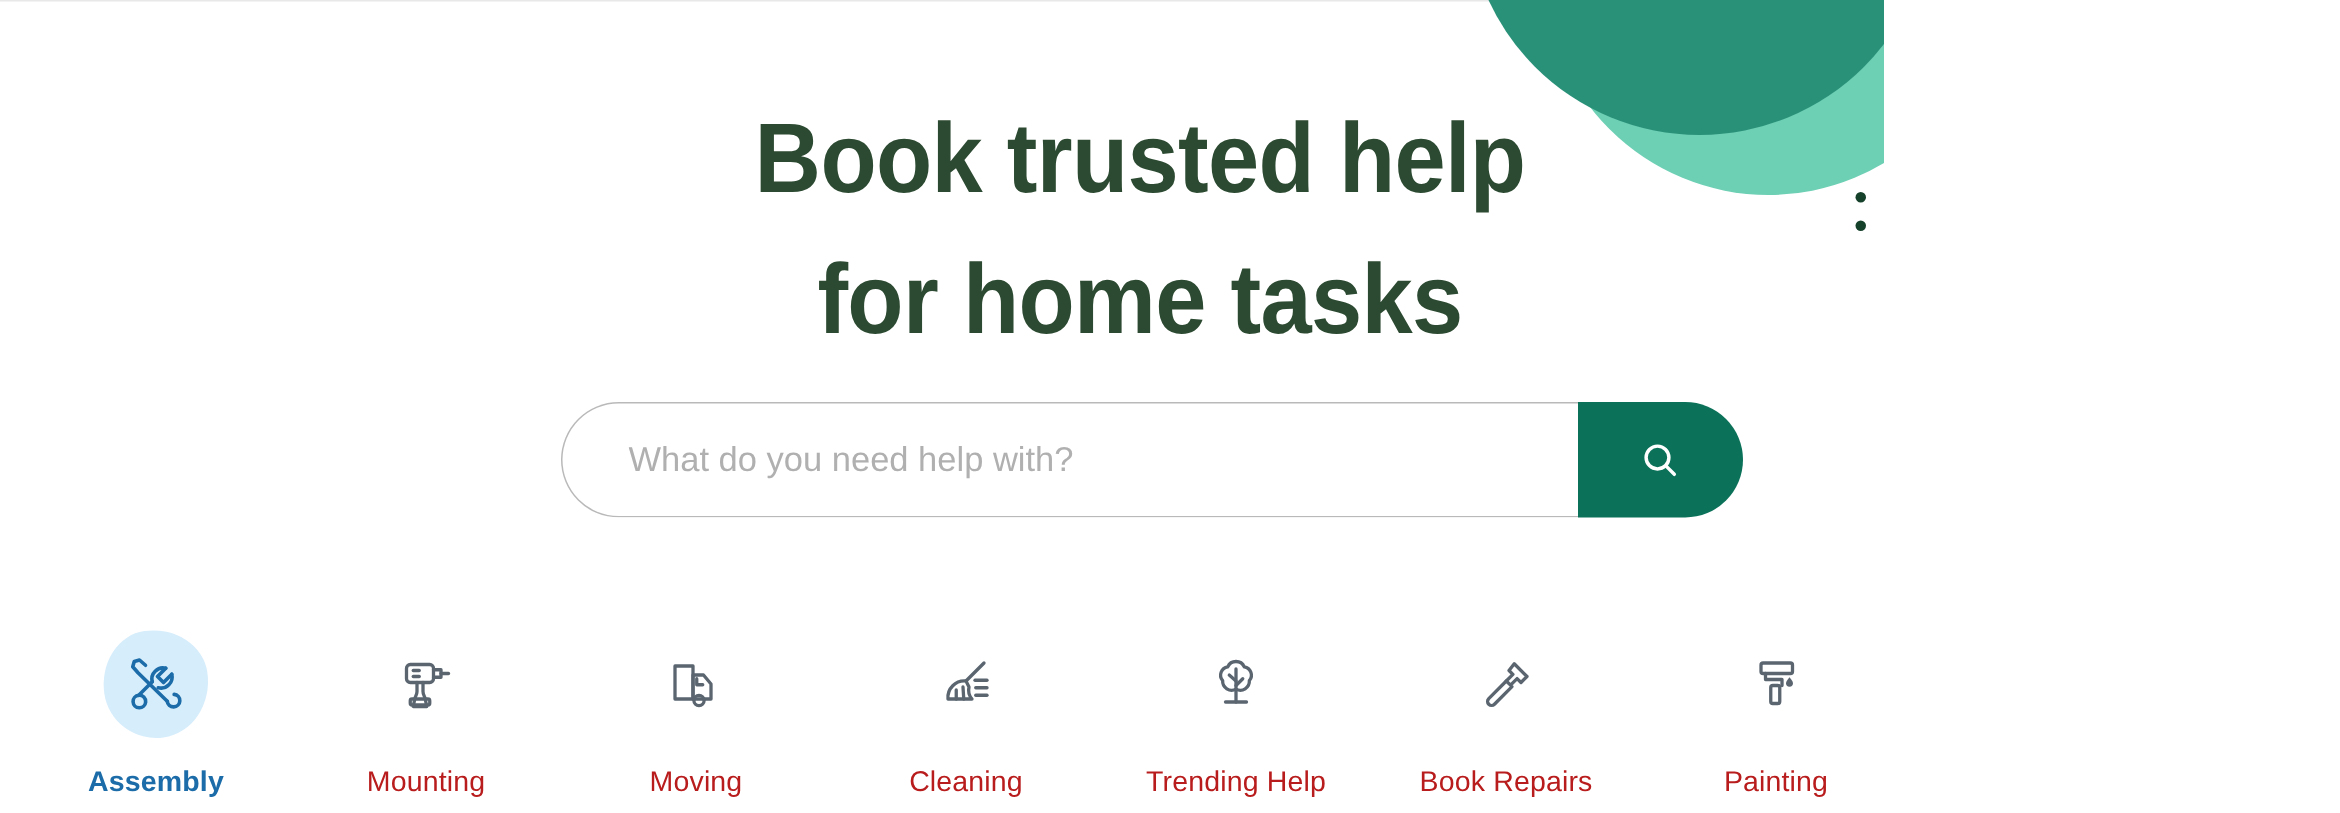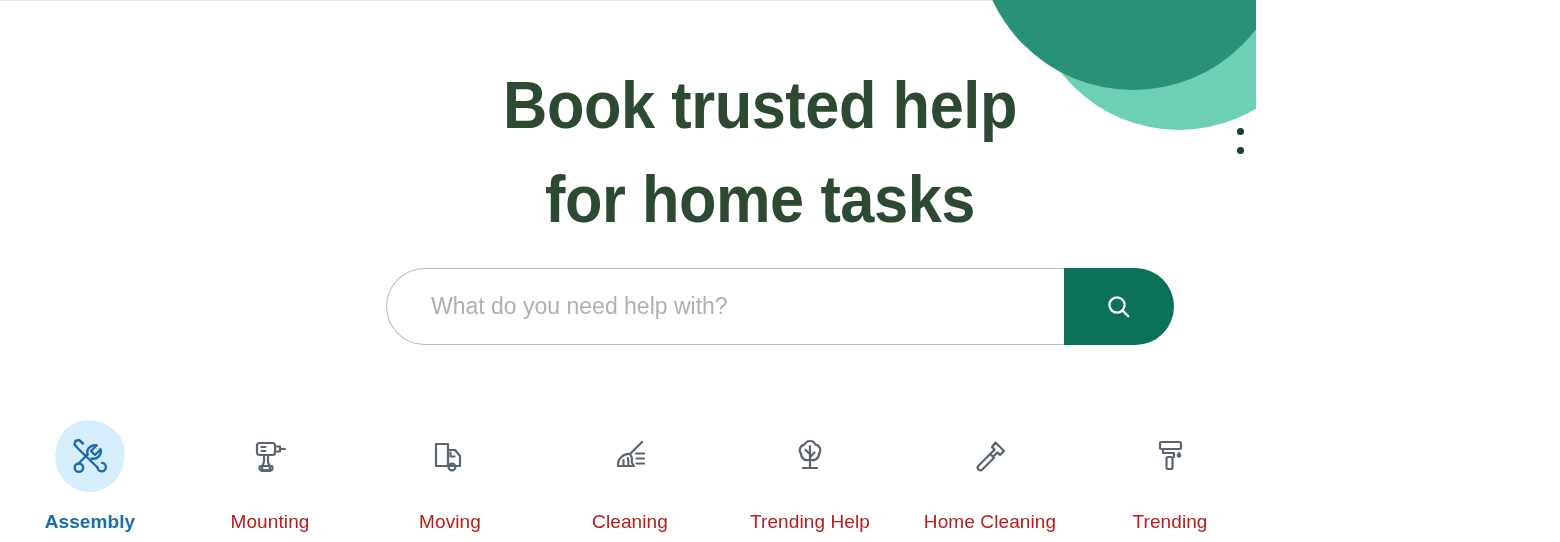--- a/index.html
+++ b/index.html
@@ -100,21 +100,21 @@
   }
   .headline-line {
     display: block;
     white-space: nowrap;
   }
 
   
   .search-wrap {
     position: absolute;
     top: 268px;
-    left: 386px;
+    left: 374px;
     width: 788px;
     height: 77px;
   }
   .search-form {
     position: relative;
     width: 788px;
     height: 77px;
     display: flex;
     align-items: stretch;
   }
@@ -151,21 +151,21 @@
     align-items: center;
     justify-content: center;
     padding: 0;
   }
   .search-button svg { display: block; }
 
   
   .categories {
     position: absolute;
     top: 418px;
-    left: 0;
+    left: 14px;
     width: 1520px;
     display: flex;
     align-items: center;
     justify-content: flex-start;
   }
   .category {
     width: 180px;
     display: flex;
     flex-direction: column;
     align-items: center;
@@ -318,31 +318,31 @@
       <span class="cat-label">Trending Help</span>
     </a>
 
     <a class="category">
       <span class="cat-icon-box">
         <svg class="cat-icon-svg" width="48" height="48" viewBox="0 0 48 48" fill="none" stroke="#5A6570" stroke-width="2.2" stroke-linecap="round" stroke-linejoin="round">
           <path d="M29.5 10.5 L38 19 l-4 4 l-2.6 -2.6 l-4.4 4.4 l-2.8 -2.8 l4.4 -4.4 L26 15 z"></path>
           <path d="M24.2 22 L12.5 33.7 a2.6 2.6 0 0 0 3.8 3.8 L28 25.8"></path>
         </svg>
       </span>
-      <span class="cat-label">Home Cleaning</span>
+      <span class="cat-label">Book Repairs</span>
     </a>
 
     <a class="category">
       <span class="cat-icon-box">
         <svg class="cat-icon-svg" width="48" height="48" viewBox="0 0 48 48" fill="none" stroke="#5A6570" stroke-width="2.2" stroke-linecap="round" stroke-linejoin="round">
           <rect x="14" y="10" width="21" height="7" rx="1.4"></rect>
           <path d="M17 17 v4 h11 v4"></path>
           <rect x="20.5" y="25" width="6" height="12" rx="1.4"></rect>
           <path d="M33 19.5 c1.6 2 2.3 3 2.3 4 a2.3 2.3 0 0 1 -4.6 0 c0 -1 0.7 -2 2.3 -4 z" fill="#5A6570" stroke="none"></path>
         </svg>
       </span>
-      <span class="cat-label">Trending</span>
+      <span class="cat-label">Painting</span>
     </a>
 
 
   </nav>
 
 </div>
 
 </body></html>

